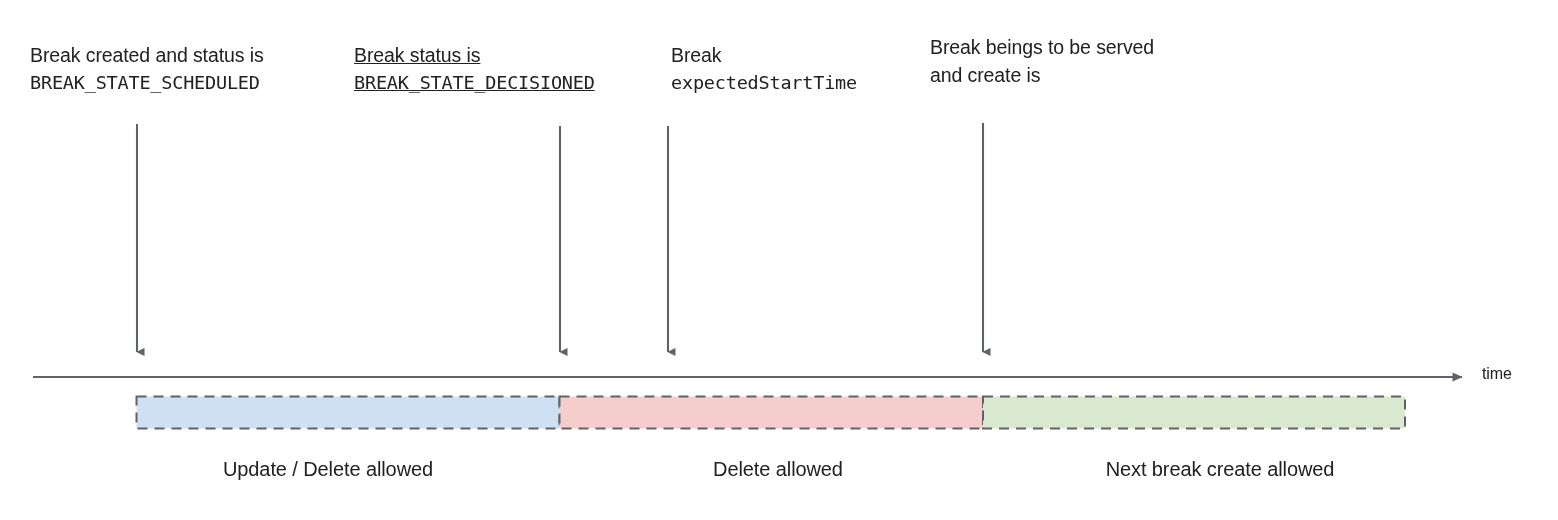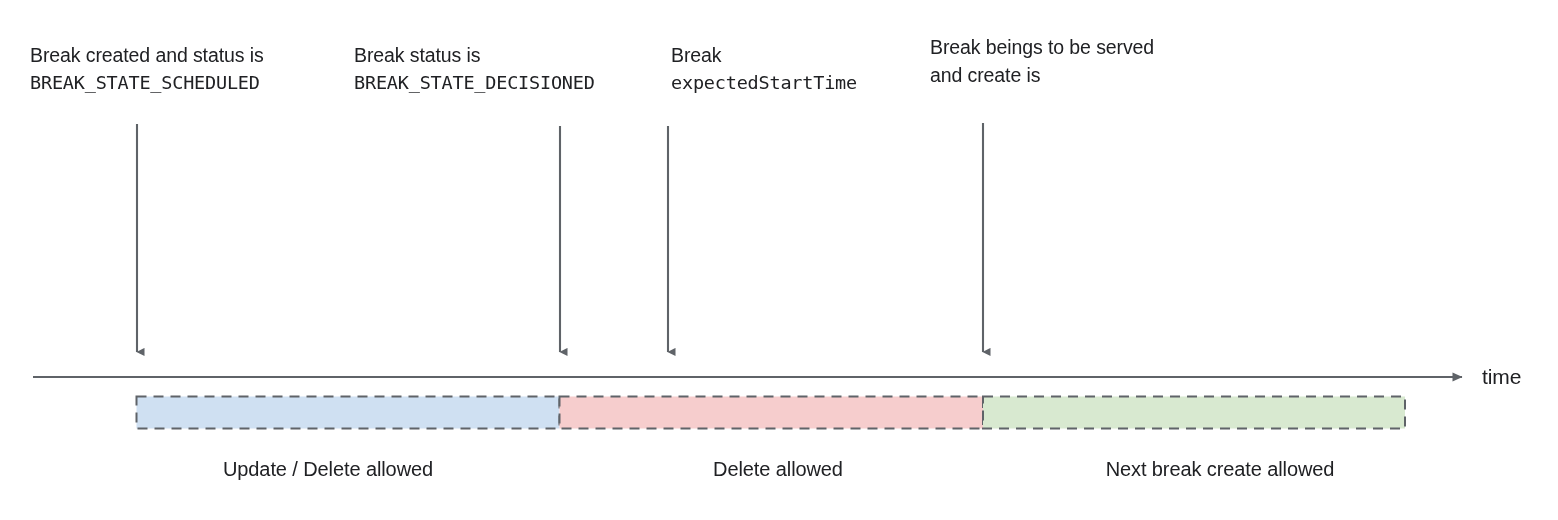--- a/index.html
+++ b/index.html
@@ -39,42 +39,42 @@
     display: block;
   }
   .annotation .mono {
     font-family: "DejaVu Sans Mono", "Liberation Mono", monospace;
     font-size: 18.5px;
     letter-spacing: -0.2px;
     display: block;
   }
 
   #annotation-0 { left: 30px;  top: 41px; }
-  #annotation-1 { left: 354px; top: 41px; }
+  #annotation-1 { left: 354px; top: 41px; text-decoration: underline; }
   #annotation-2 { left: 671px; top: 41px; }
   #annotation-3 { left: 930px; top: 33px; }
 
   
   .phase-label {
     position: absolute;
     top: 458px;
     font-size: 20px;
     color: #202124;
     text-align: center;
     white-space: nowrap;
     transform: translateX(-50%);
     letter-spacing: -0.1px;
   }
 
   
   #time-axis-label {
     position: absolute;
     left: 1482px;
     top: 365px;
-    font-size: 21px;
+    font-size: 16px;
     color: #202124;
     letter-spacing: -0.1px;
   }
 
   
   svg.layer {
     position: absolute;
     left: 0;
     top: 0;
     width: 1558px;

